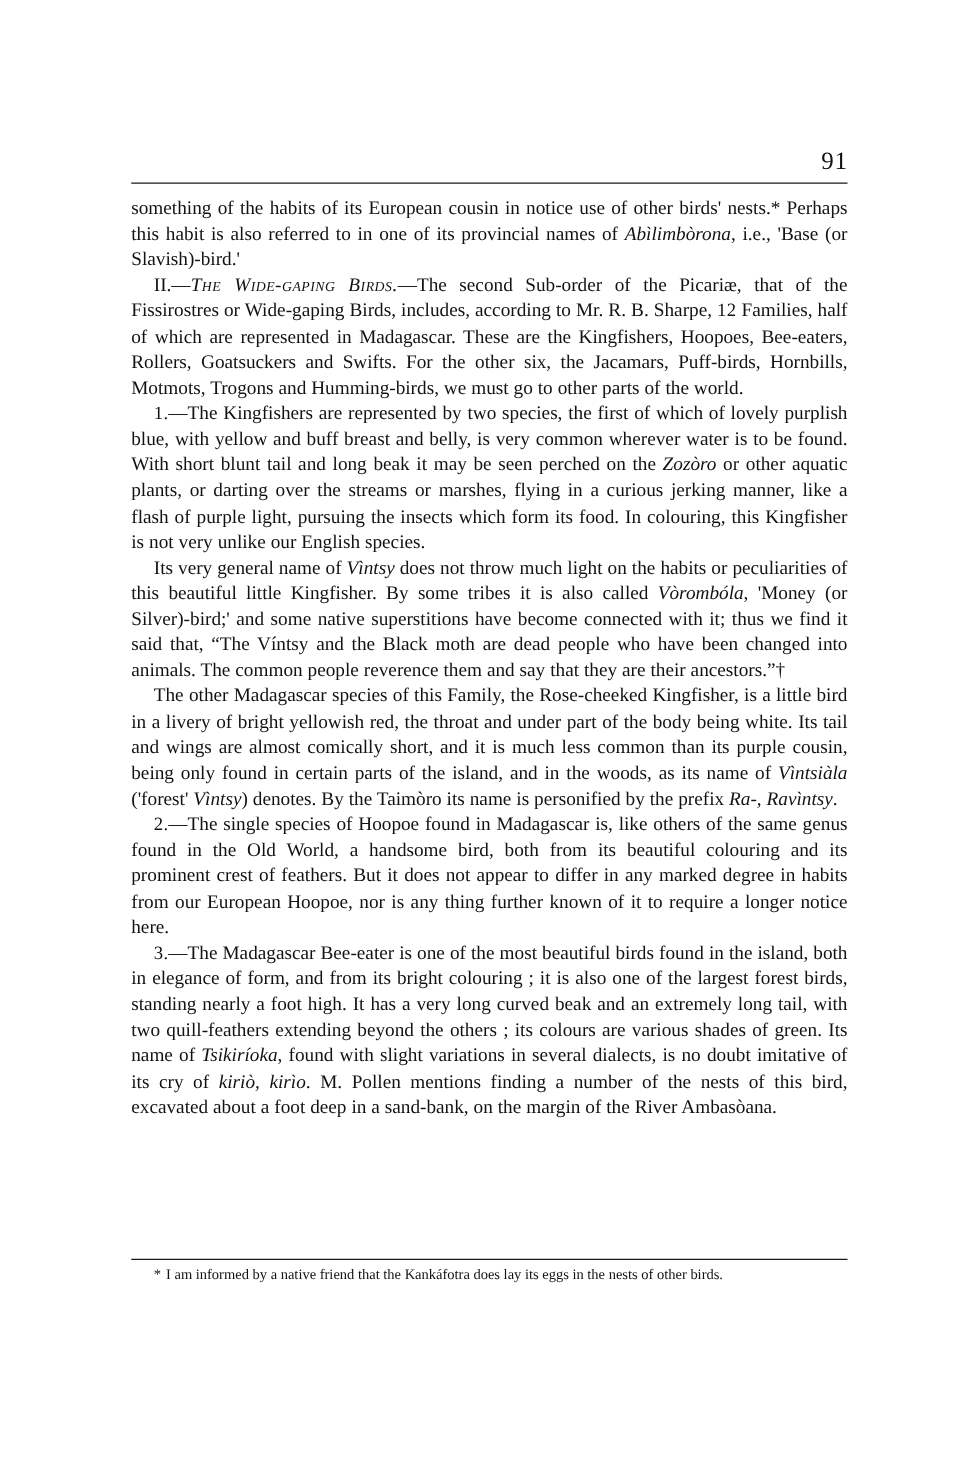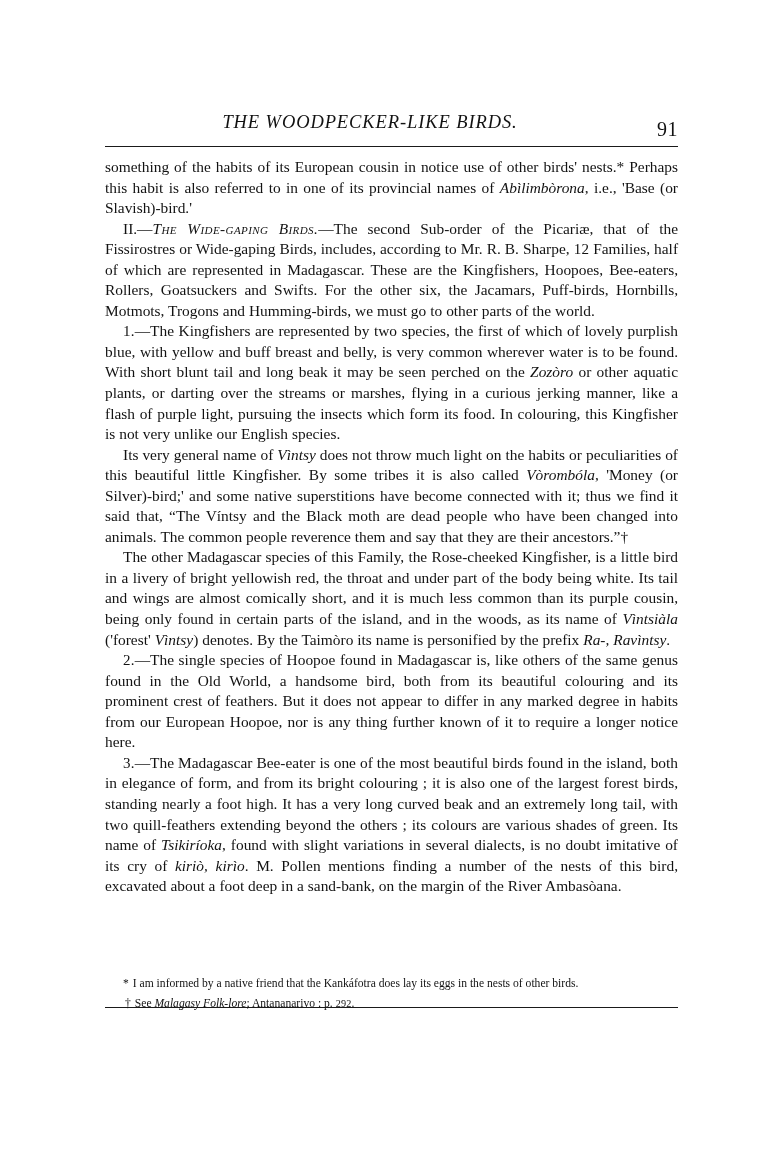--- a/index.html
+++ b/index.html
@@ -102,56 +102,54 @@
     position: absolute;
     left: 105px;
     top: 1007px;
     width: 573px;
     height: 1px;
     background: #1a1a1a;
   }
   .footnotes {
     position: absolute;
     left: 105px;
-    top: 977px;
+    top: 1013px;
     width: 573px;
   }
   p.footnote {
     margin: 0;
     font-size: 11.6px;
     line-height: 14.2px;
     text-align: justify;
   }
   p.footnote.first { text-indent: 18px; }
   p.footnote.second { text-indent: 20px; margin-top: 6px; }
   .fnmark { margin-right: 4px; }
   .fn-small { font-size: 10.2px; letter-spacing: 0.2px; }
 </style>
 </head>
 <body>
 
 <div class="page">
 
   <div class="running-head">
-    <div class="head-title">THE WOODPECKER-LIKE BIRDS.</div>
     <div class="folio">91</div>
   </div>
 
   <div class="rule-top"></div>
 
   <div class="textblock" id="textblock">
       <p class="para"><span>something of the habits of its European cousin in notice use of other birds' nests.</span><sup class="fn">*</sup><span>  Perhaps this habit is also referred to in one of its provincial names of </span><i>Abìlimbòrona</i><span>, i.e., 'Base (or Slavish)-bird.'</span></p>
       <p class="para indent"><span>II.—</span><span class="sc">The Wide-gaping Birds.</span><span>—The second Sub-order of the Picariæ, that of the Fissirostres or Wide-gaping Birds, includes, according to Mr. R. B. Sharpe, </span><span class="oldnum">12</span><span> Families, half of which are represented in Madagascar.  These are the Kingfishers, Hoopoes, Bee-eaters, Rollers, Goatsuckers and Swifts.  For the other six, the Jacamars, Puff-birds, Hornbills, Motmots, Trogons and Humming-birds, we must go to other parts of the world.</span></p>
       <p class="para indent"><span class="oldnum">1.</span><span>—The Kingfishers are represented by two species, the first of which of lovely purplish blue, with yellow and buff breast and belly, is very common wherever water is to be found.  With short blunt tail and long beak it may be seen perched on the </span><i>Zozòro</i><span> or other aquatic plants, or darting over the streams or marshes, flying in a curious jerking manner, like a flash of purple light, pursuing the insects which form its food.  In colouring, this Kingfisher is not very unlike our English species.</span></p>
       <p class="para indent"><span>Its very general name of </span><i>Vìntsy</i><span> does not throw much light on the habits or peculiarities of this beautiful little Kingfisher.  By some tribes it is also called </span><i>Vòrombóla</i><span>, 'Money (or Silver)-bird;' and some native superstitions have become connected with it; thus we find it said that, “The Víntsy and the Black moth are dead people who have been changed into animals.  The common people reverence them and say that they are their ancestors.”</span><sup class="fn">†</sup></p>
       <p class="para indent"><span>The other Madagascar species of this Family, the Rose-cheeked Kingfisher, is a little bird in a livery of bright yellowish red, the throat and under part of the body being white.  Its tail and wings are almost comically short, and it is much less common than its purple cousin, being only found in certain parts of the island, and in the woods, as its name of </span><i>Vìntsiàla</i><span> ('forest' </span><i>Vìntsy</i><span>) denotes.  By the Taimòro its name is personified by the prefix </span><i>Ra-, Ravìntsy</i><span>.</span></p>
       <p class="para indent"><span class="oldnum">2.</span><span>—The single species of Hoopoe found in Madagascar is, like others of the same genus found in the Old World, a handsome bird, both from its beautiful colouring and its prominent crest of feathers.  But it does not appear to differ in any marked degree in habits from our European Hoopoe, nor is any thing further known of it to require a longer notice here.</span></p>
       <p class="para indent"><span class="oldnum">3.</span><span>—The Madagascar Bee-eater is one of the most beautiful birds found in the island, both in elegance of form, and from its bright colouring ; it is also one of the largest forest birds, standing nearly a foot high.  It has a very long curved beak and an extremely long tail, with two quill-feathers extending beyond the others ; its colours are various shades of green.  Its name of </span><i>Tsikiríoka</i><span>, found with slight variations in several dialects, is no doubt imitative of its cry of </span><i>kiriò, kirìo</i><span>.  M. Pollen mentions finding a number of the nests of this bird, excavated about a foot deep in a sand-bank, on the margin of the River Ambasòana.</span></p>
     </div>
 
   <div class="rule-foot"></div>
 
   <div class="footnotes" id="footnotes">
       <p class="footnote first"><span class="fnmark">*</span><span>I am informed by a native friend that the Kankáfotra does lay its eggs in the nests of other birds.</span></p>
-      <p class="footnote second"><span class="fnmark">†</span><span>See </span><i>Malagasy Folk-lore</i><span>; Antananarivo : p. </span><span class="oldnum fn-small">292</span><span>.</span></p>
     </div>
 
 </div>
 
 </body></html>

